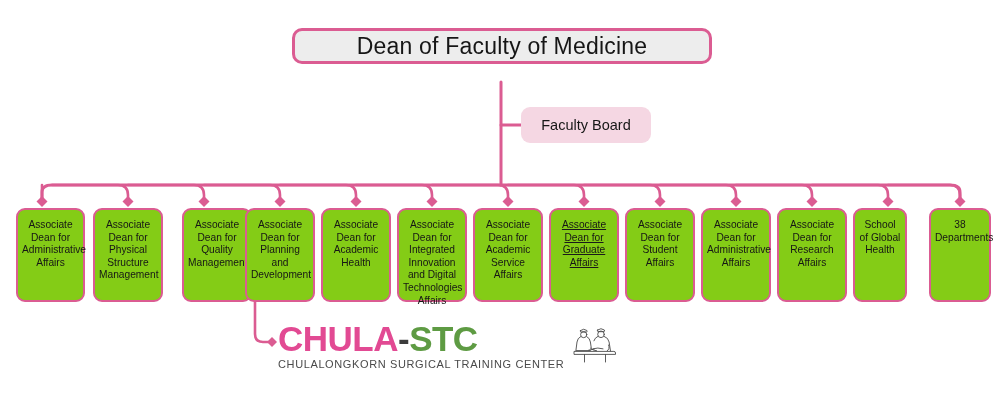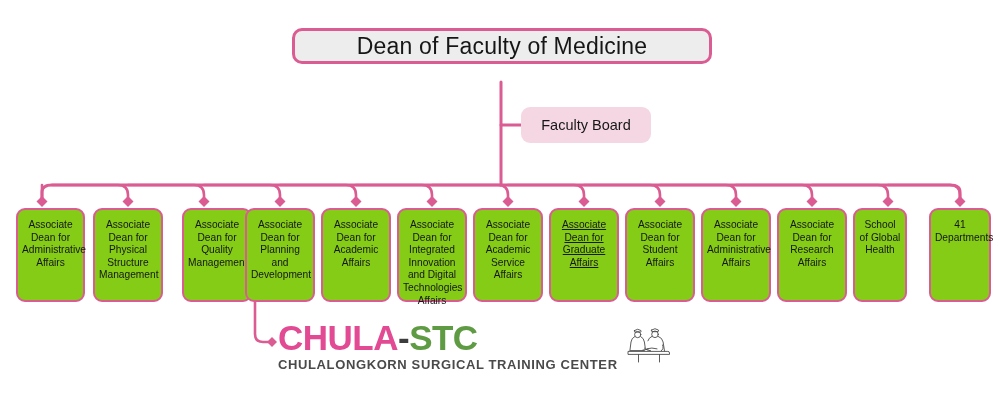--- a/index.html
+++ b/index.html
@@ -107,26 +107,25 @@
     font-size: 35px;
     font-weight: bold;
     letter-spacing: -0.5px;
     line-height: 34px;
     white-space: nowrap;
   }
   .logo-chula { color: #E24A93; }
   .logo-dash  { color: #3c3c3c; }
   .logo-stc   { color: #5E9B43; }
   .logo-sub {
-    font-size: 13px;
+    font-size: 11px;
     letter-spacing: 0.62px;
     color: #4a4a4a;
     white-space: nowrap;
     margin-top: 2px;
-    font-weight: bold;
   }
   #logo-mark {
     margin-left: 7px;
     flex: 0 0 auto;
   }
 </style>
 </head>
 <body>
 
 <div id="org-chart">
@@ -194,21 +193,21 @@
   <div class="node node-unit" style="left:93px;  width:70px;">
     <span class="unit-label">Associate Dean for Physical Structure Management</span>
   </div>
   <div class="node node-unit" style="left:169px; width:70px;margin-left:13px;">
     <span class="unit-label">Associate Dean for Quality Management</span>
   </div>
   <div class="node node-unit" style="left:245px; width:70px;">
     <span class="unit-label">Associate Dean for Planning and Development</span>
   </div>
   <div class="node node-unit" style="left:321px; width:70px;">
-    <span class="unit-label">Associate Dean for Academic Affairs</span>
+    <span class="unit-label">Associate Dean for Academic Health</span>
   </div>
   <div class="node node-unit" style="left:397px; width:70px;">
     <span class="unit-label">Associate Dean for Integrated Innovation and Digital Technologies Affairs</span>
   </div>
   <div class="node node-unit" style="left:473px; width:70px;">
     <span class="unit-label">Associate Dean for Academic Service Affairs</span>
   </div>
   <div class="node node-unit" style="left:549px; width:70px;text-decoration:underline;">
     <span class="unit-label">Associate Dean for Graduate Affairs</span>
   </div>
@@ -218,21 +217,21 @@
   <div class="node node-unit" style="left:701px; width:70px;">
     <span class="unit-label">Associate Dean for Administrative Affairs</span>
   </div>
   <div class="node node-unit" style="left:777px; width:70px;">
     <span class="unit-label">Associate Dean for Research Affairs</span>
   </div>
   <div class="node node-unit" style="left:853px; width:54px;">
     <span class="unit-label">School of Global Health</span>
   </div>
   <div class="node node-unit" style="left:929px; width:62px;">
-    <span class="unit-label">41 Departments</span>
+    <span class="unit-label">38 Departments</span>
   </div>
 
   <div id="logo-block">
     <div class="logo-text-wrap">
       <div class="logo-wordmark"><span class="logo-chula">CHULA</span><span class="logo-dash">-</span><span class="logo-stc">STC</span></div>
       <div class="logo-sub">CHULALONGKORN SURGICAL TRAINING CENTER</div>
     </div>
 
     <svg id="logo-mark" width="48" height="44" viewBox="0 0 48 44" xmlns="http://www.w3.org/2000/svg">
       <g fill="none" stroke="#4a4a4a" stroke-width="0.9" stroke-linecap="round" stroke-linejoin="round">

